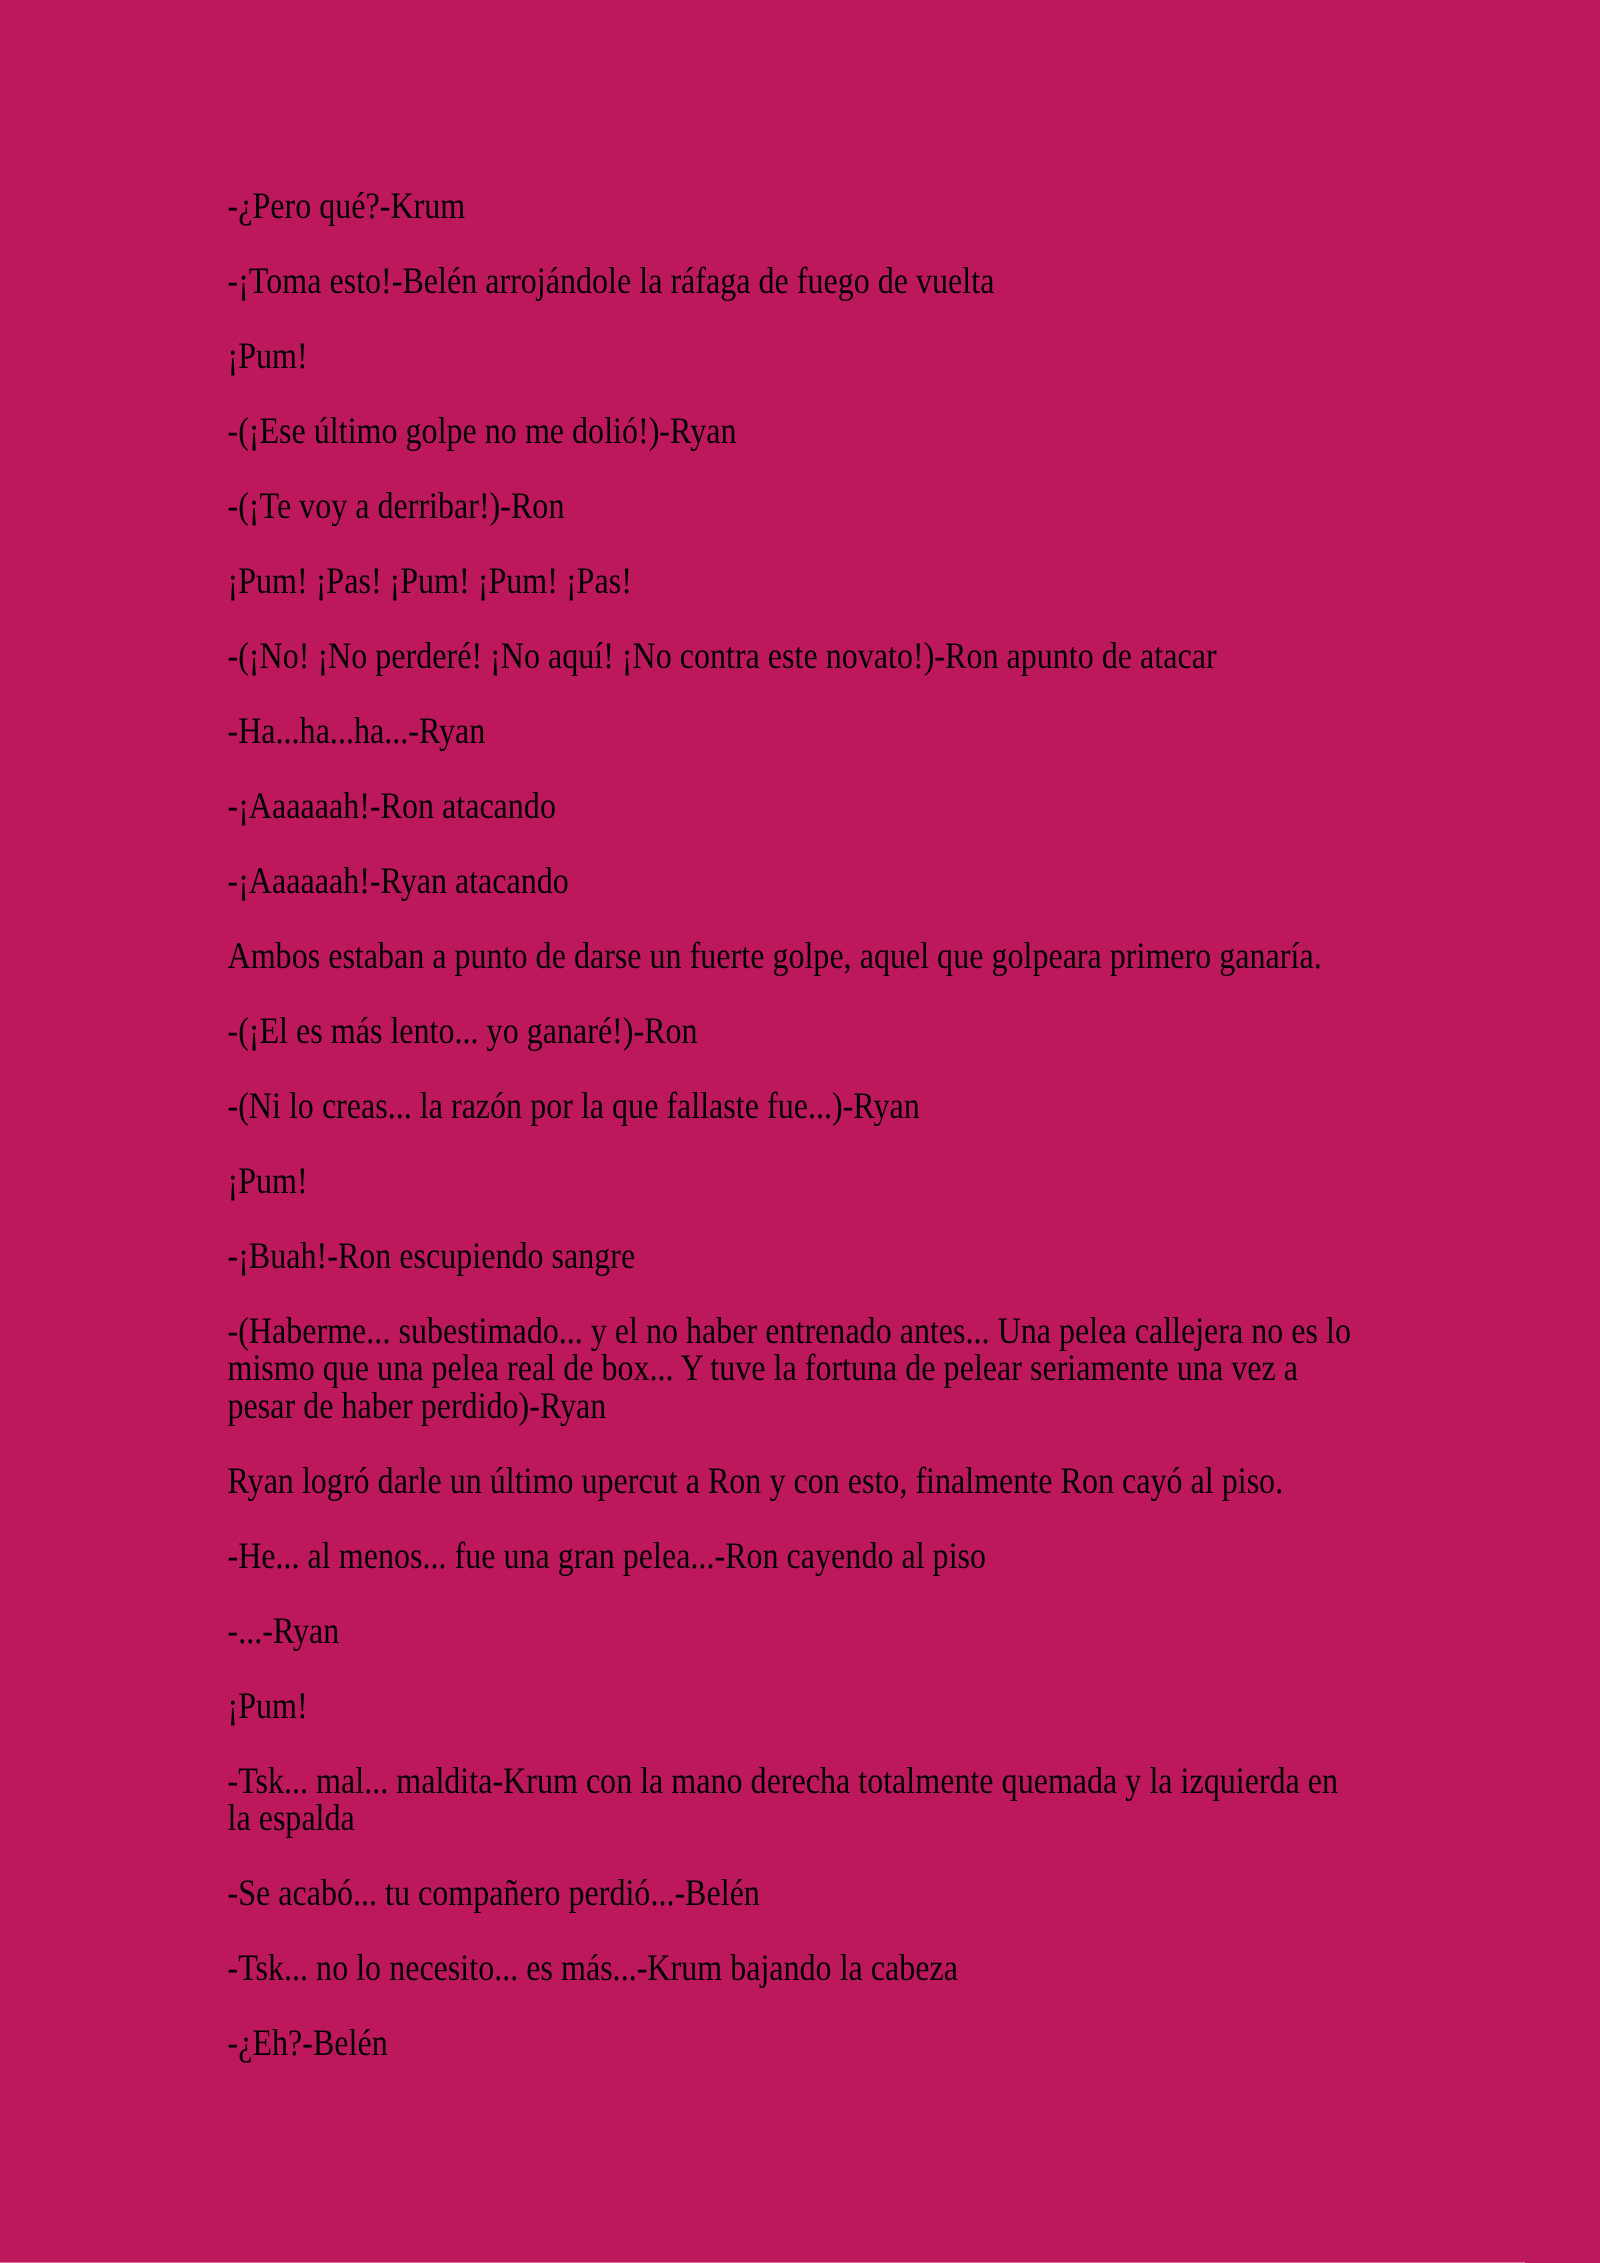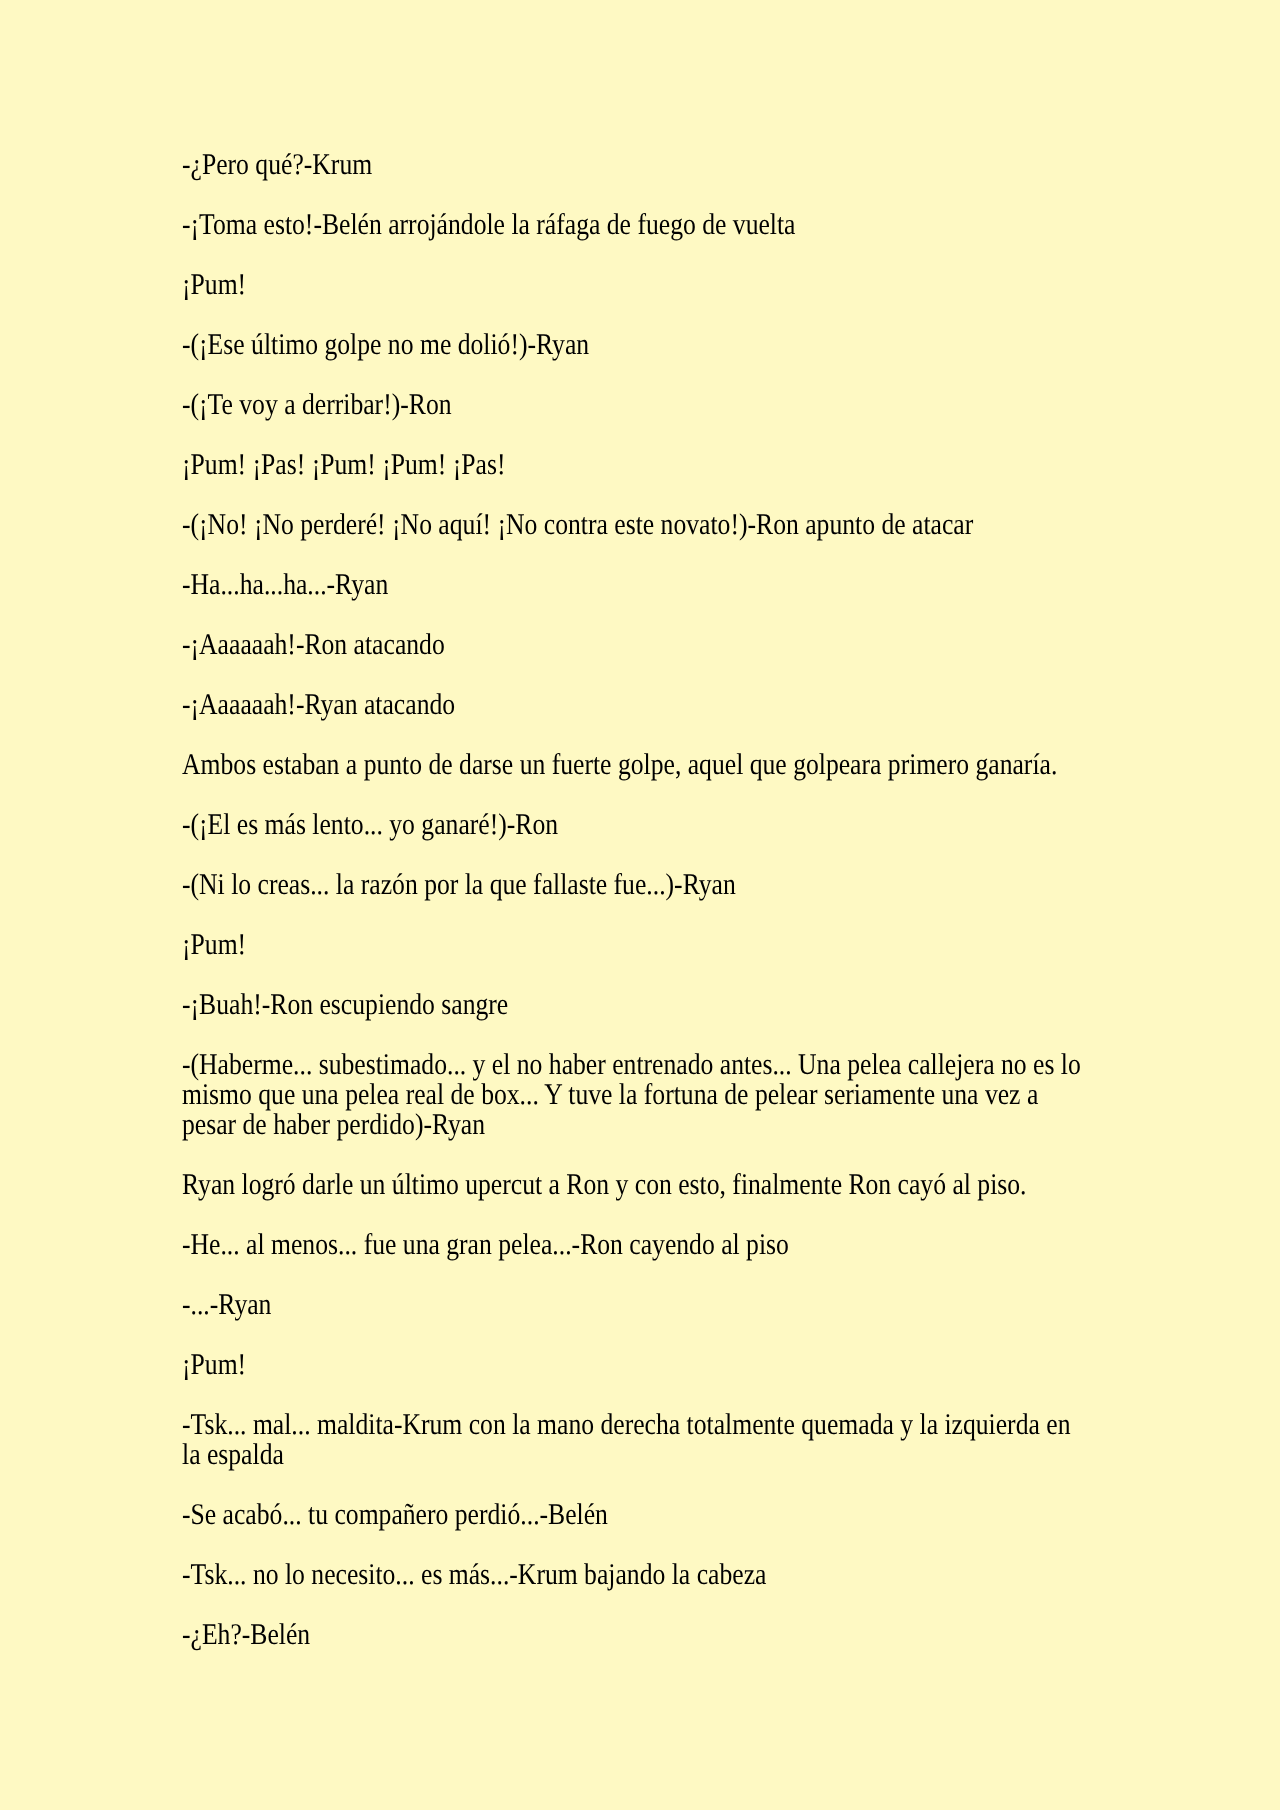--- a/index.html
+++ b/index.html
@@ -12,21 +12,21 @@
     background: #ffffff;
     position: relative;
     overflow: hidden;
   }
   .page {
     position: absolute;
     left: 0;
     top: 0;
     width: 1280px;
     height: 1810px;
-    background: #fef9c3;
+    background: #be185d;
   }
   .doc-content {
     position: absolute;
     left: 182px;
     top: 150px;
     width: 1060px;
     transform: scaleX(0.855);
     transform-origin: 0 0;
     font-family: "Liberation Serif", "DejaVu Serif", serif;
     font-size: 30px;

